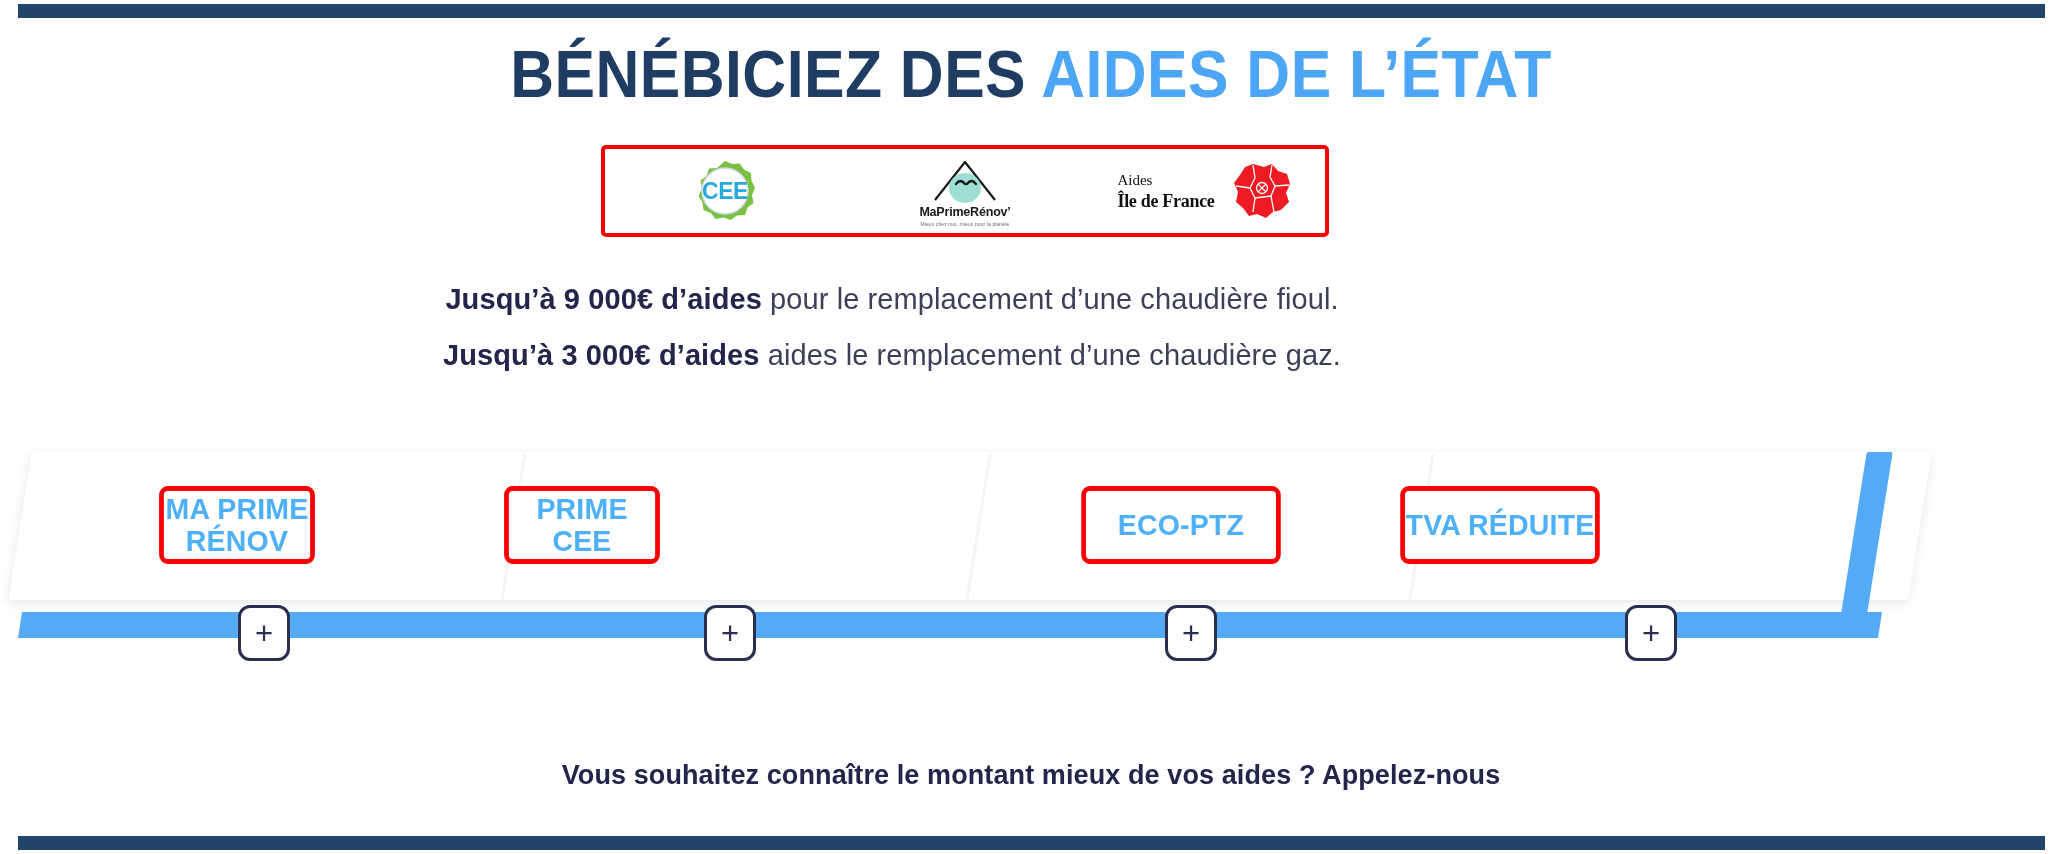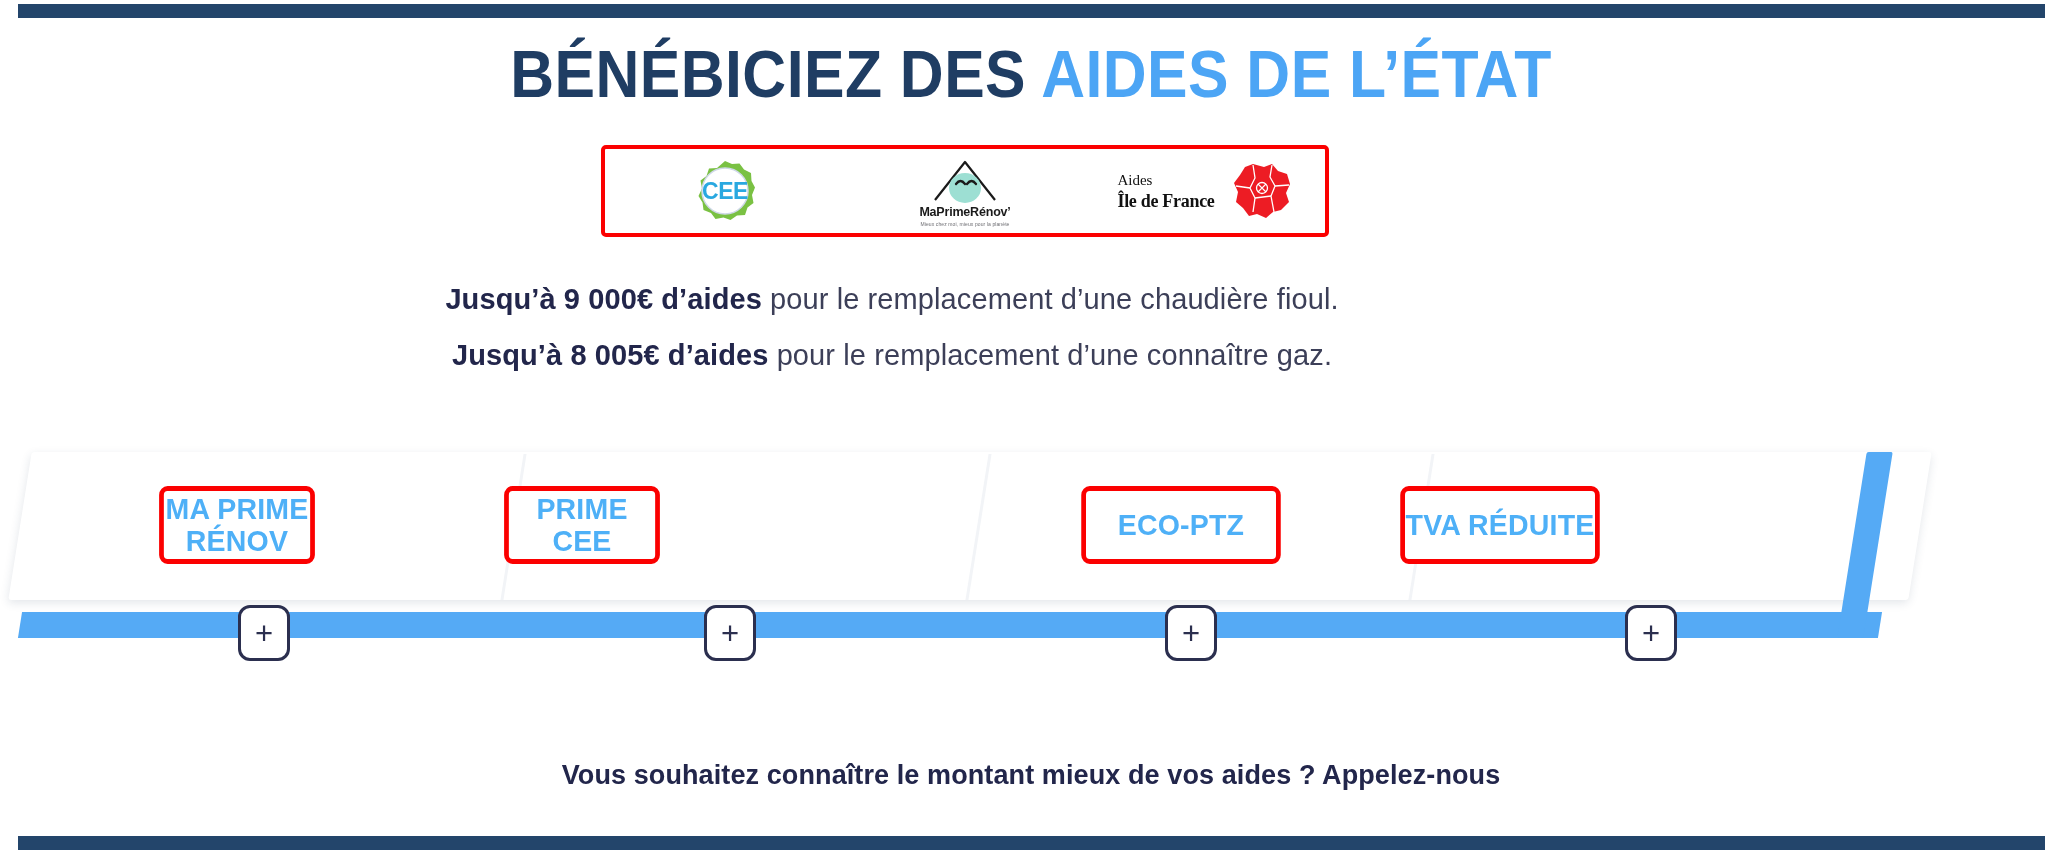--- a/index.html
+++ b/index.html
@@ -307,21 +307,21 @@
       </div>
     </div>
   </div>
 
 </div>
 
 <div class="aid-line l1">
   <b>Jusqu’à 9 000€ d’aides</b><span> pour le remplacement d’une chaudière fioul.</span>
 </div>
 <div class="aid-line l2">
-  <b>Jusqu’à 8 005€ d’aides</b><span> pour le remplacement d’une connaître gaz.</span>
+  <b>Jusqu’à 3 000€ d’aides</b><span> aides le remplacement d’une chaudière gaz.</span>
 </div>
 
 <div class="timeline">
   <div class="tl-panel"></div>
 
   <div class="tl-divider" style="left:512px;"></div>
   <div class="tl-divider" style="left:977px;"></div>
   <div class="tl-divider" style="left:1420px;"></div>
 
   <div class="tl-bar"></div>

